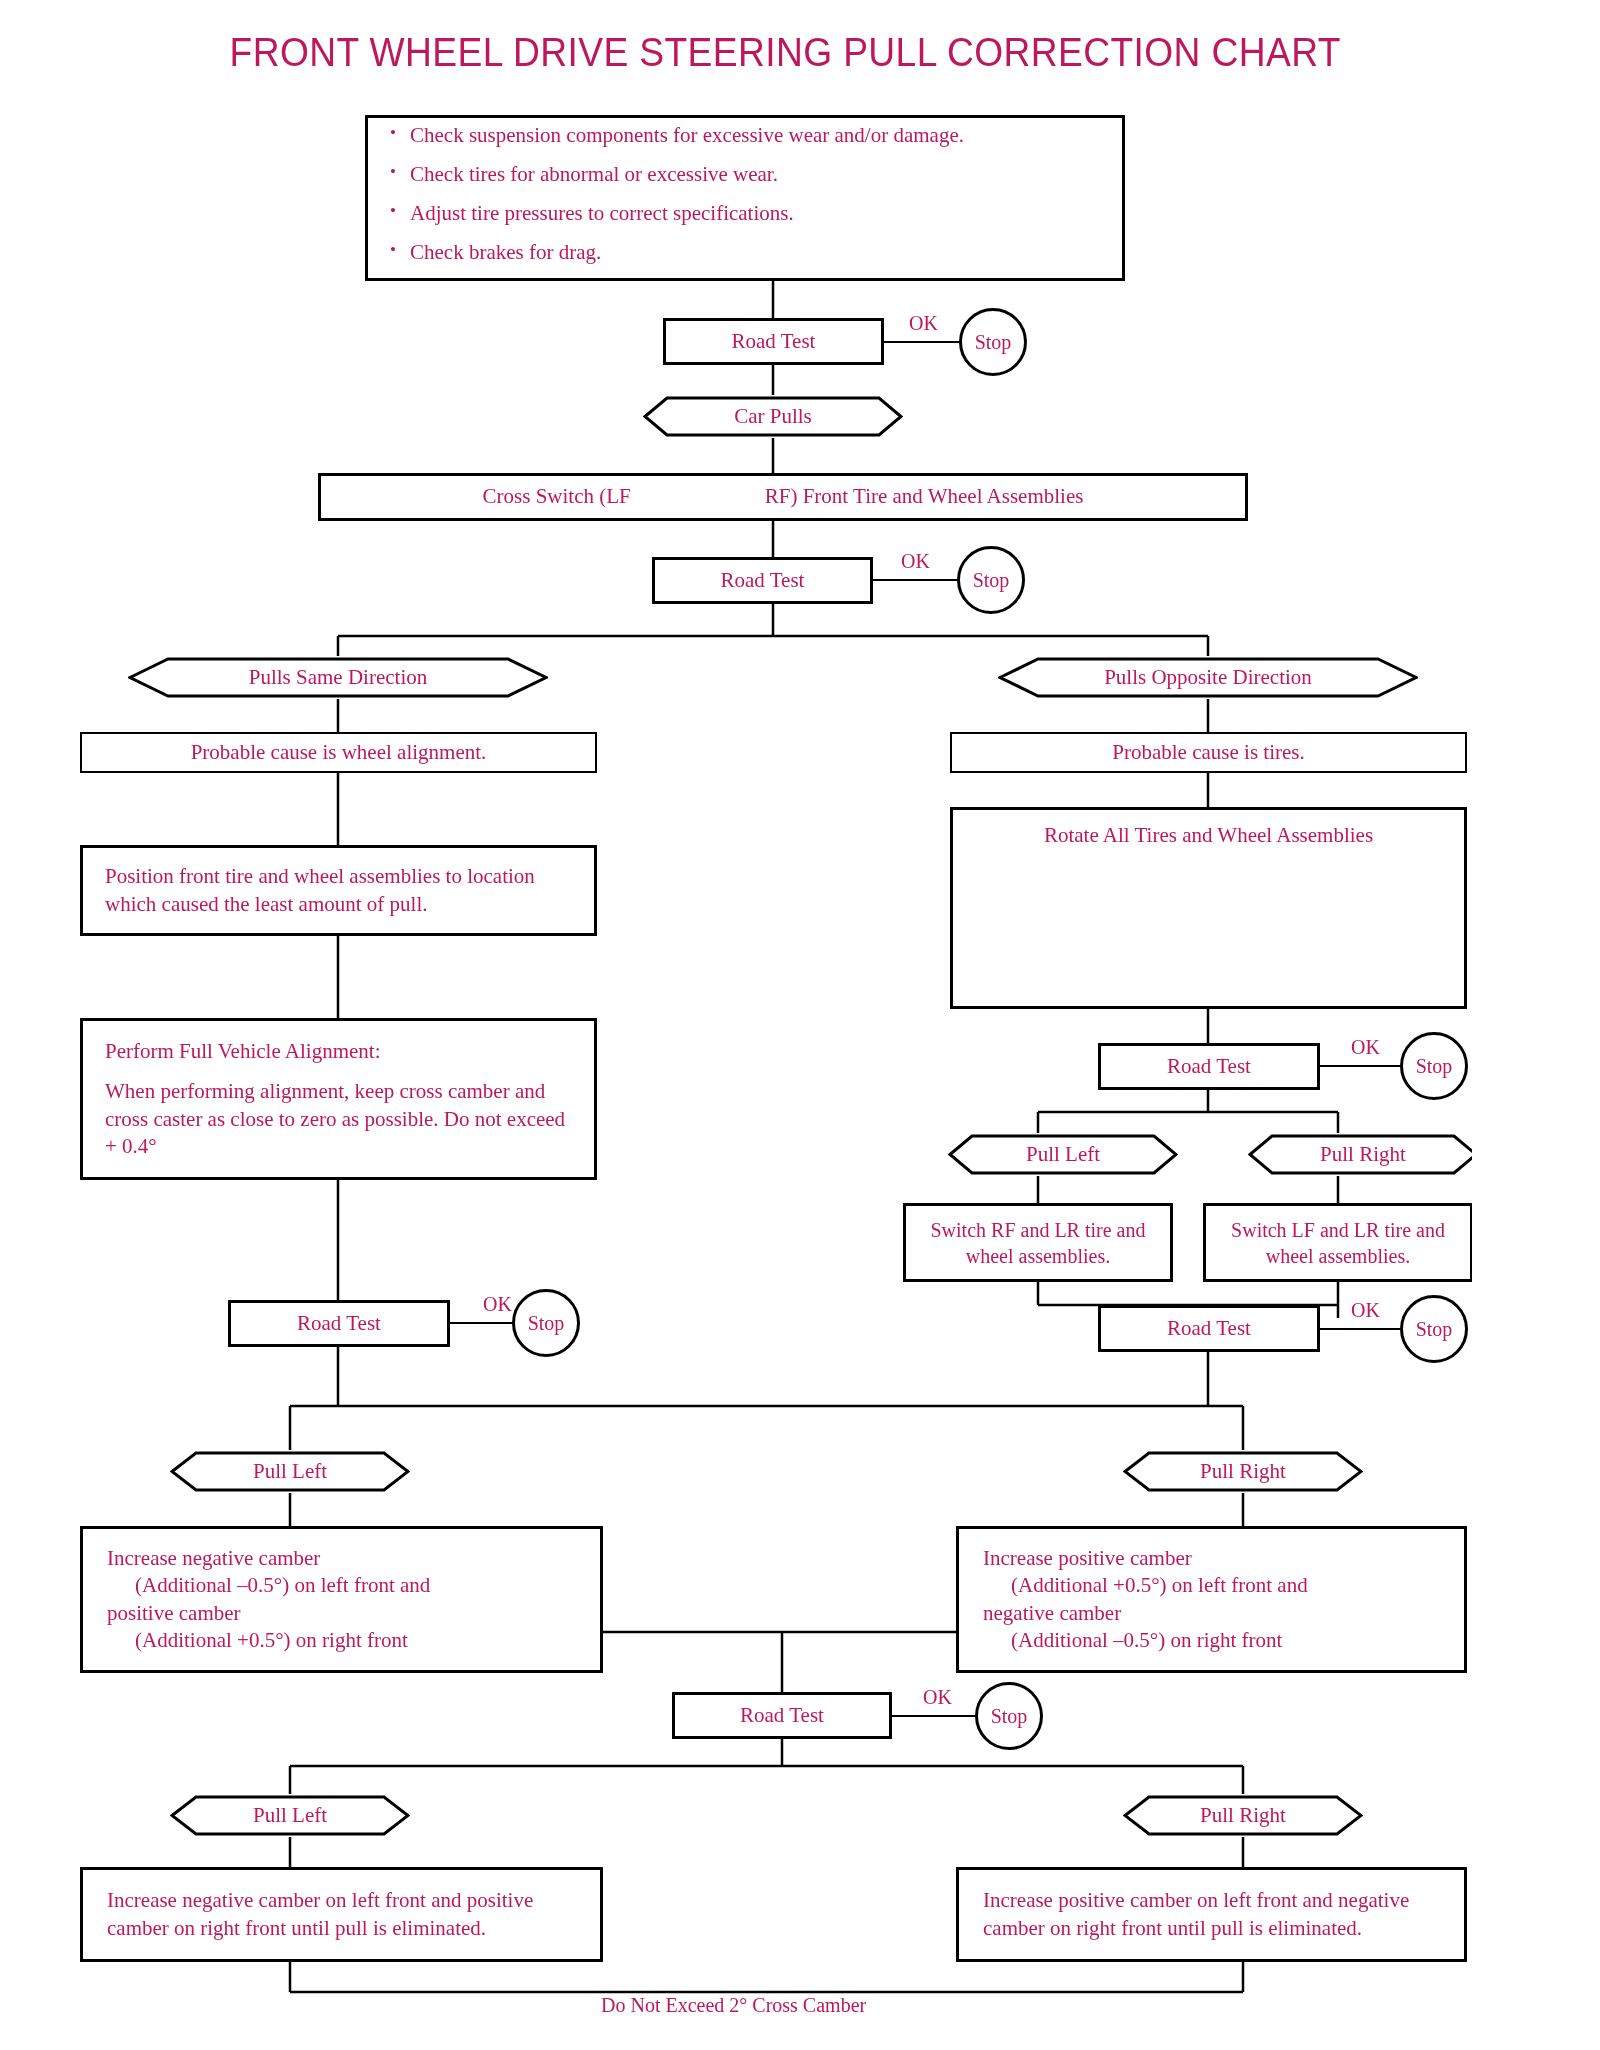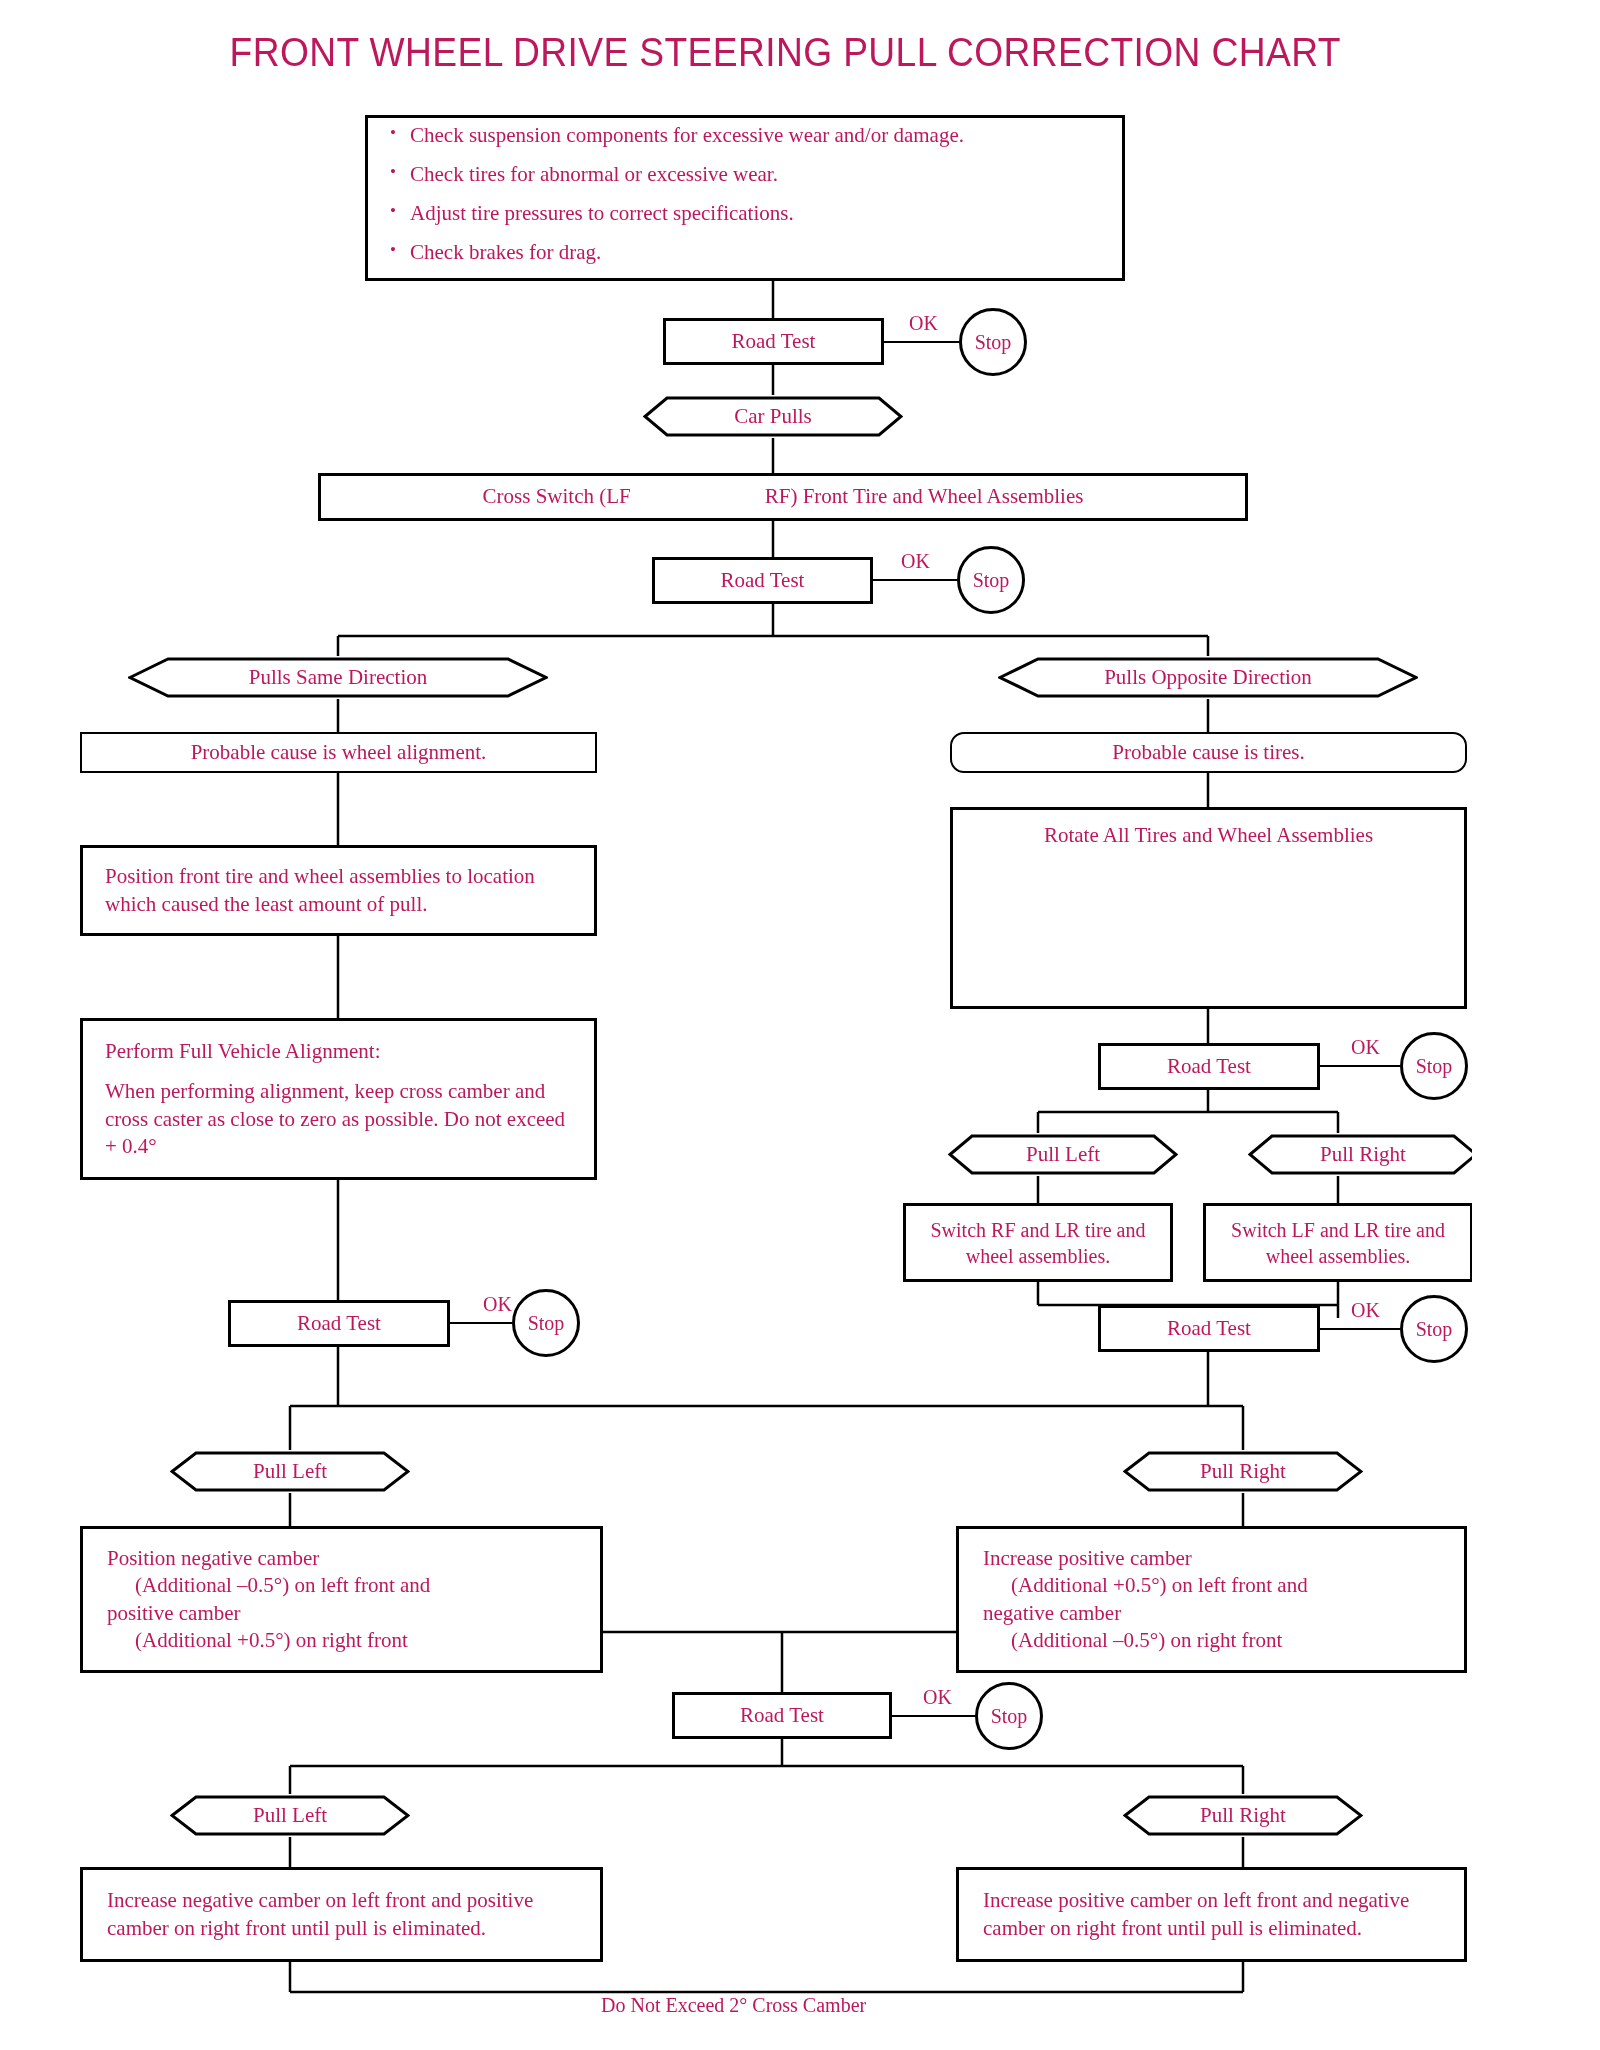--- a/index.html
+++ b/index.html
@@ -317,21 +317,21 @@
     <span>Stop</span>
   </div>
 
   <div class="hex" style="left:998px; top:656px; width:420px; height:43px;">
     <svg width="420" height="43" viewBox="0 0 420 43">
       <polygon points="2,21.5 40,3 380,3 418,21.5 380,40 40,40" fill="#fff" stroke="#000" stroke-width="3"></polygon>
     </svg>
     <div class="hexlabel">Pulls Opposite Direction</div>
   </div>
 
-  <div class="node box center thin" style="left:950px; top:732px; width:517px; height:41px;border-radius:14px;">
+  <div class="node box center thin" style="left:950px; top:732px; width:517px; height:41px;">
     <span class="txt">Probable cause is tires.</span>
   </div>
 
   <div class="node box center" style="left:950px; top:807px; width:517px; height:202px; align-items:flex-start; padding-top:12px;">
     <span class="txt" style="width:100%; text-align:center;">Rotate All Tires and Wheel Assemblies</span>
   </div>
   <div class="rotlabel" style="left:1137px; top:851px;">LF</div>
   <div class="rotlabel" style="left:1258px; top:851px;">RF</div>
   <div class="rotlabel" style="left:1137px; top:969px;">LR</div>
   <div class="rotlabel" style="left:1258px; top:969px;">RR</div>
@@ -383,21 +383,21 @@
 
   <div class="hex" style="left:1123px; top:1450px; width:240px; height:43px;">
     <svg width="240" height="43" viewBox="0 0 240 43">
       <polygon points="2,21.5 26,3 214,3 238,21.5 214,40 26,40" fill="#fff" stroke="#000" stroke-width="3"></polygon>
     </svg>
     <div class="hexlabel">Pull Right</div>
   </div>
 
   <div class="node box left" style="left:80px; top:1526px; width:523px; height:147px; padding:0 24px;">
     <div class="inner txt">
-      <div class="nowrapline">Position negative camber</div>
+      <div class="nowrapline">Increase negative camber</div>
       <div class="nowrapline indent">(Additional –0.5°) on left front and</div>
       <div class="nowrapline">positive camber</div>
       <div class="nowrapline indent">(Additional +0.5°) on right front</div>
     </div>
   </div>
 
   <div class="node box left" style="left:956px; top:1526px; width:511px; height:147px; padding:0 24px;">
     <div class="inner txt">
       <div class="nowrapline">Increase positive camber</div>
       <div class="nowrapline indent">(Additional +0.5°) on left front and</div>

